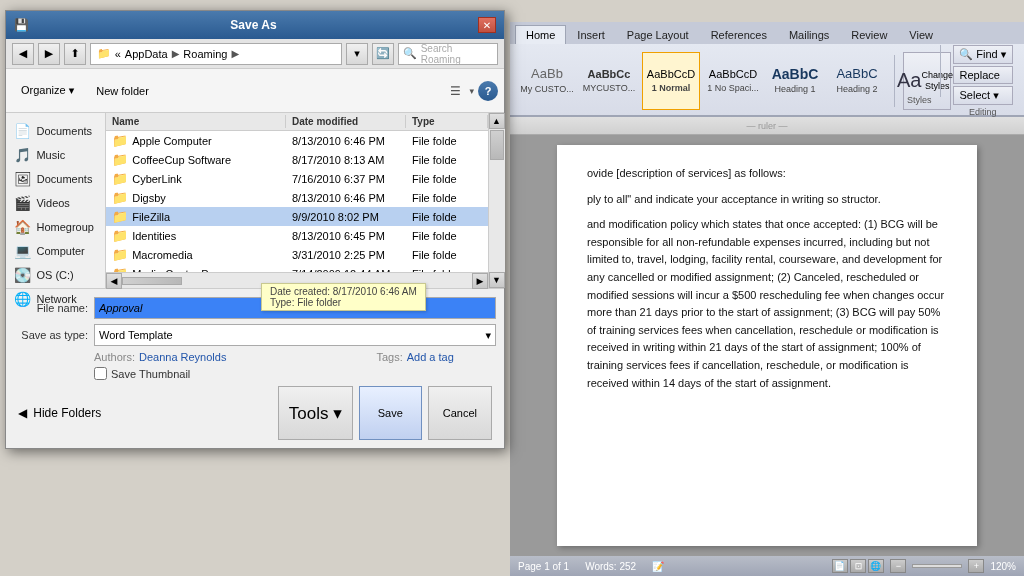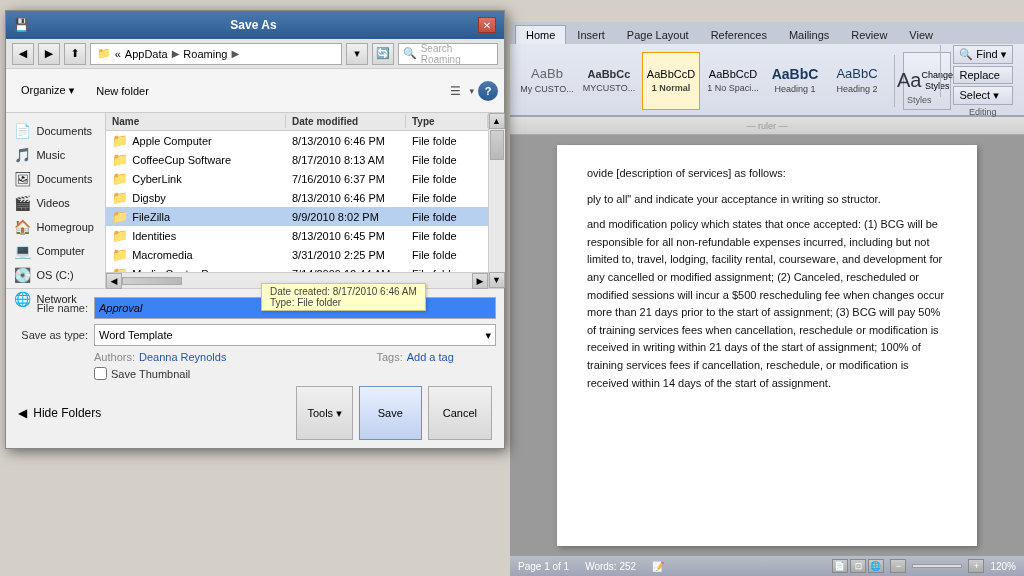--- a/index.html
+++ b/index.html
@@ -439,21 +439,21 @@
     }
     .footer-checkbox { margin-right: 4px; }
     .footer-actions {
       display: flex; justify-content: space-between; align-items: center;
       padding: 0 4px;
     }
     .tools-btn {
       padding: 3px 10px;
       background: linear-gradient(to bottom, #f0f0f0, #d8d8d8);
       border: 1px solid #aaa;
-      font-size: 11px; cursor: pointer;
+      font-size: 17px; cursor: pointer;
       display: flex; align-items: center; gap: 3px;
     }
     .action-btns { display: flex; gap: 6px; }
     .btn-save {
       padding: 4px 18px;
       background: linear-gradient(to bottom, #e8f0ff, #c0d0f0);
       border: 1px solid #7090c0;
       font-size: 11px; cursor: pointer;
       color: #000;
     }

